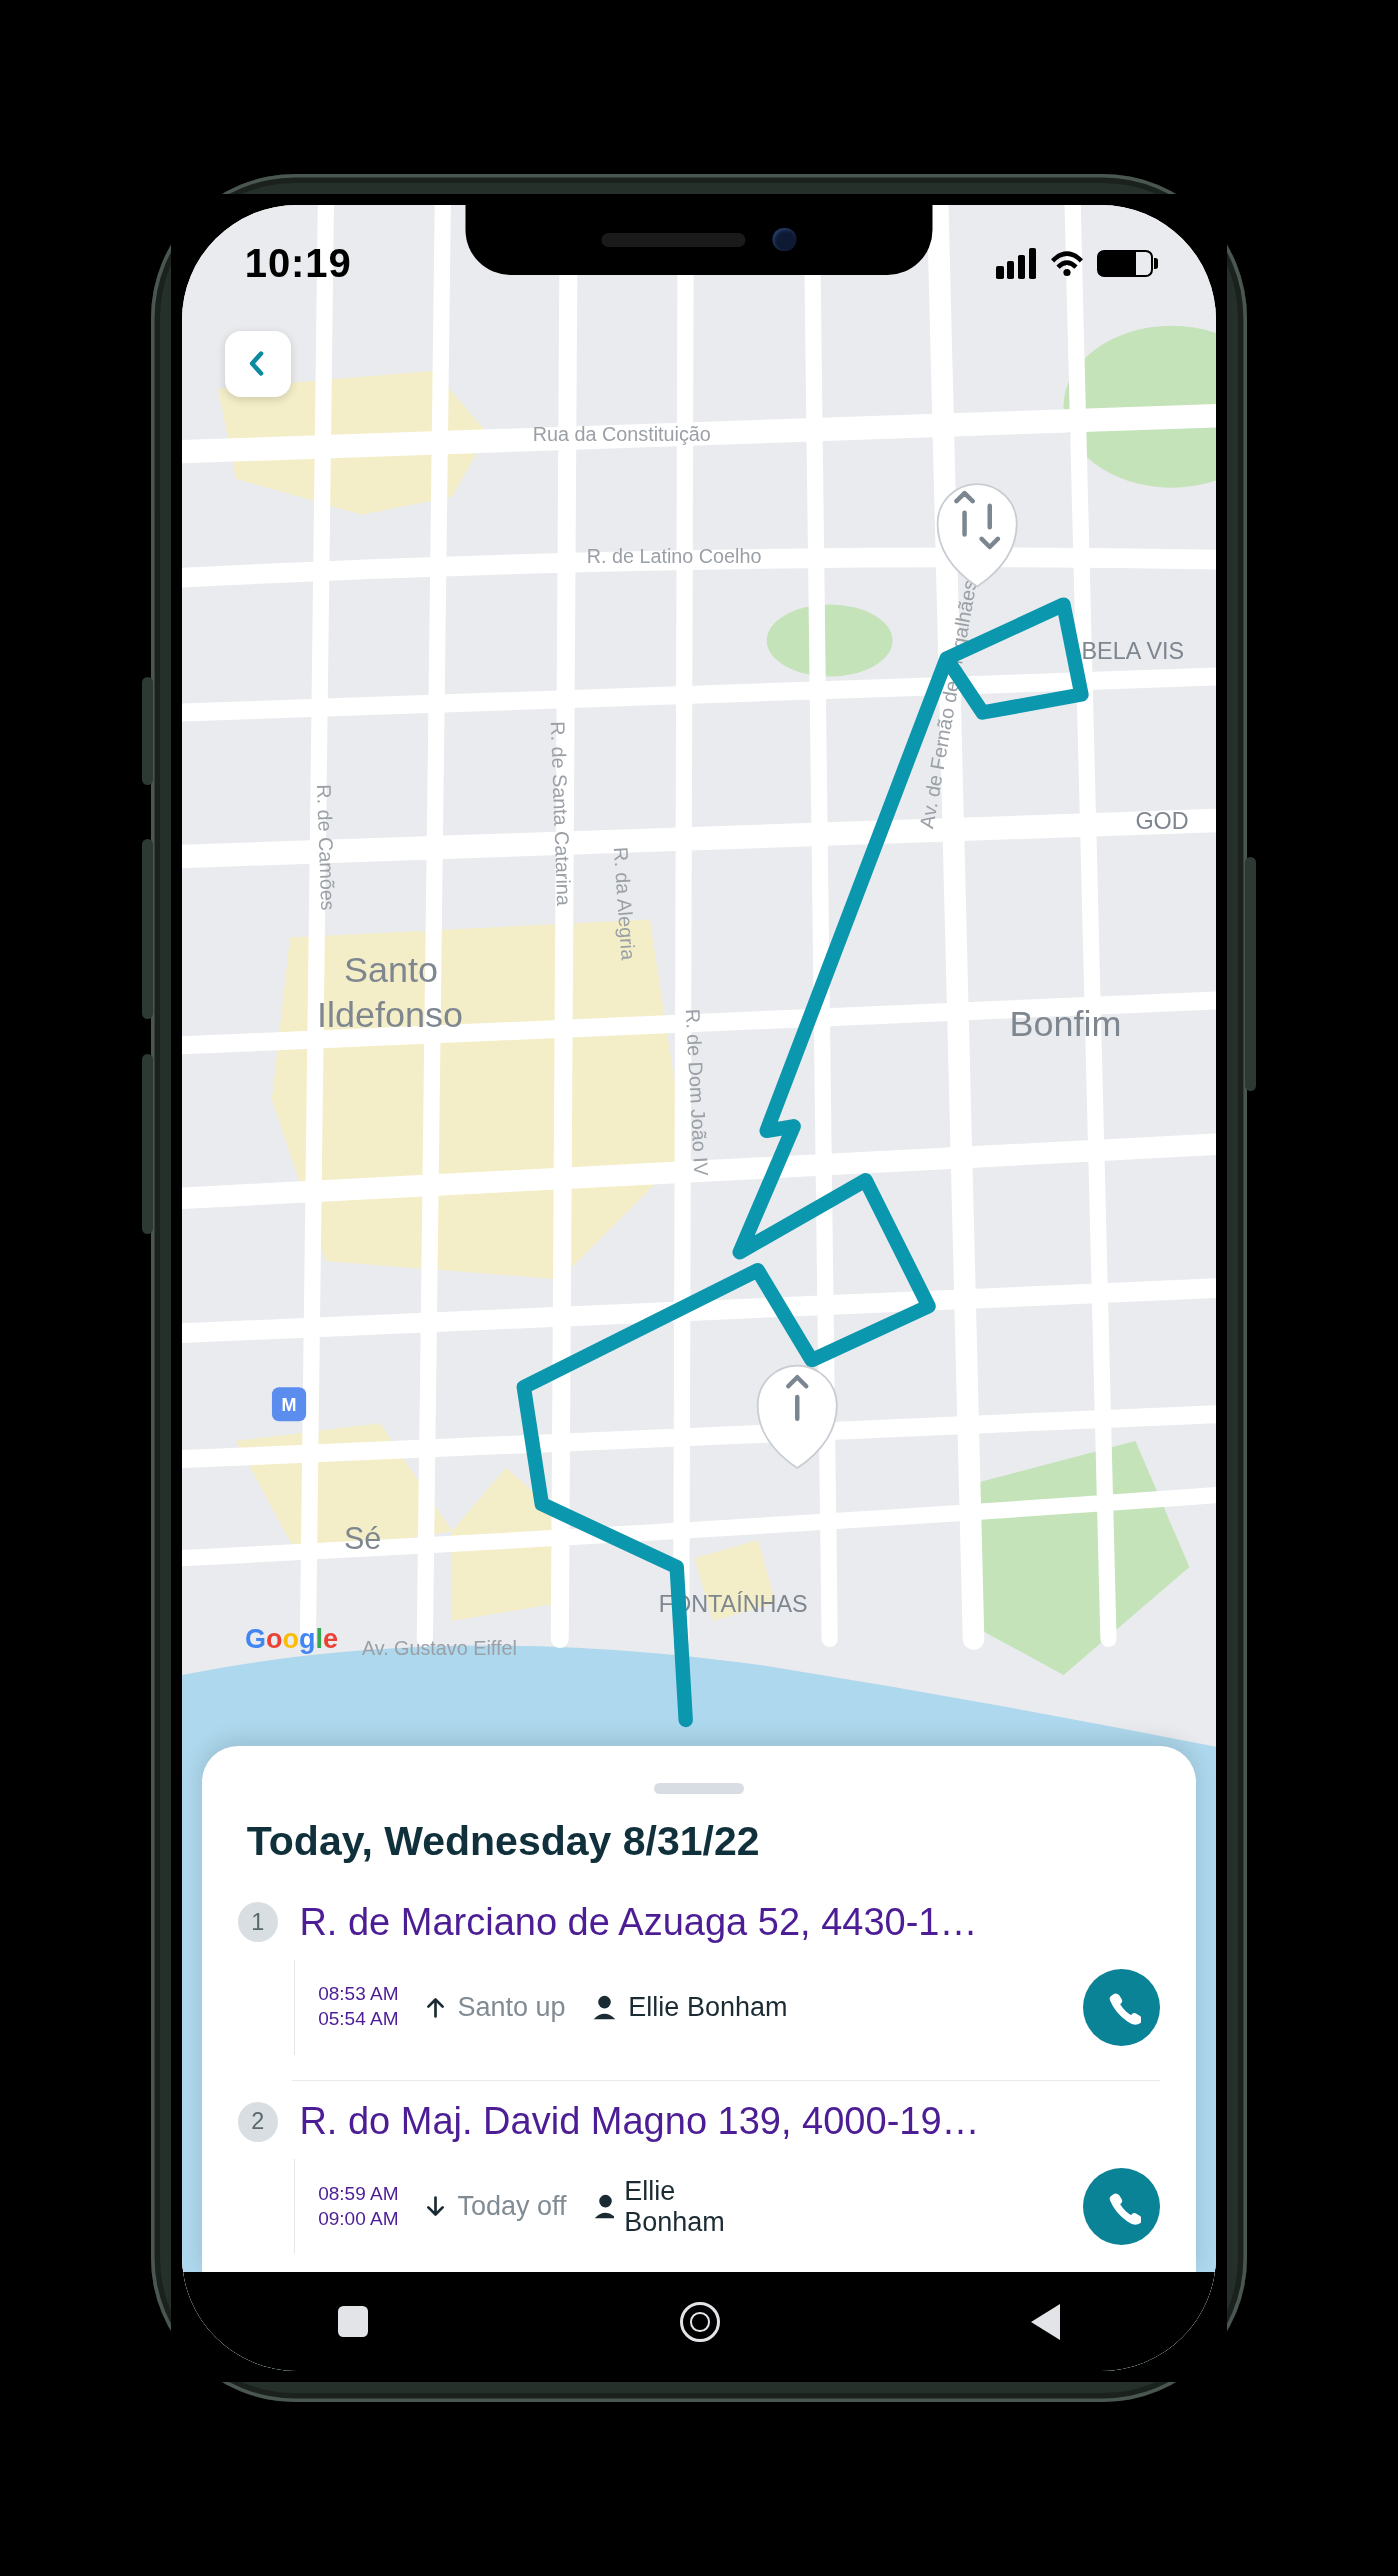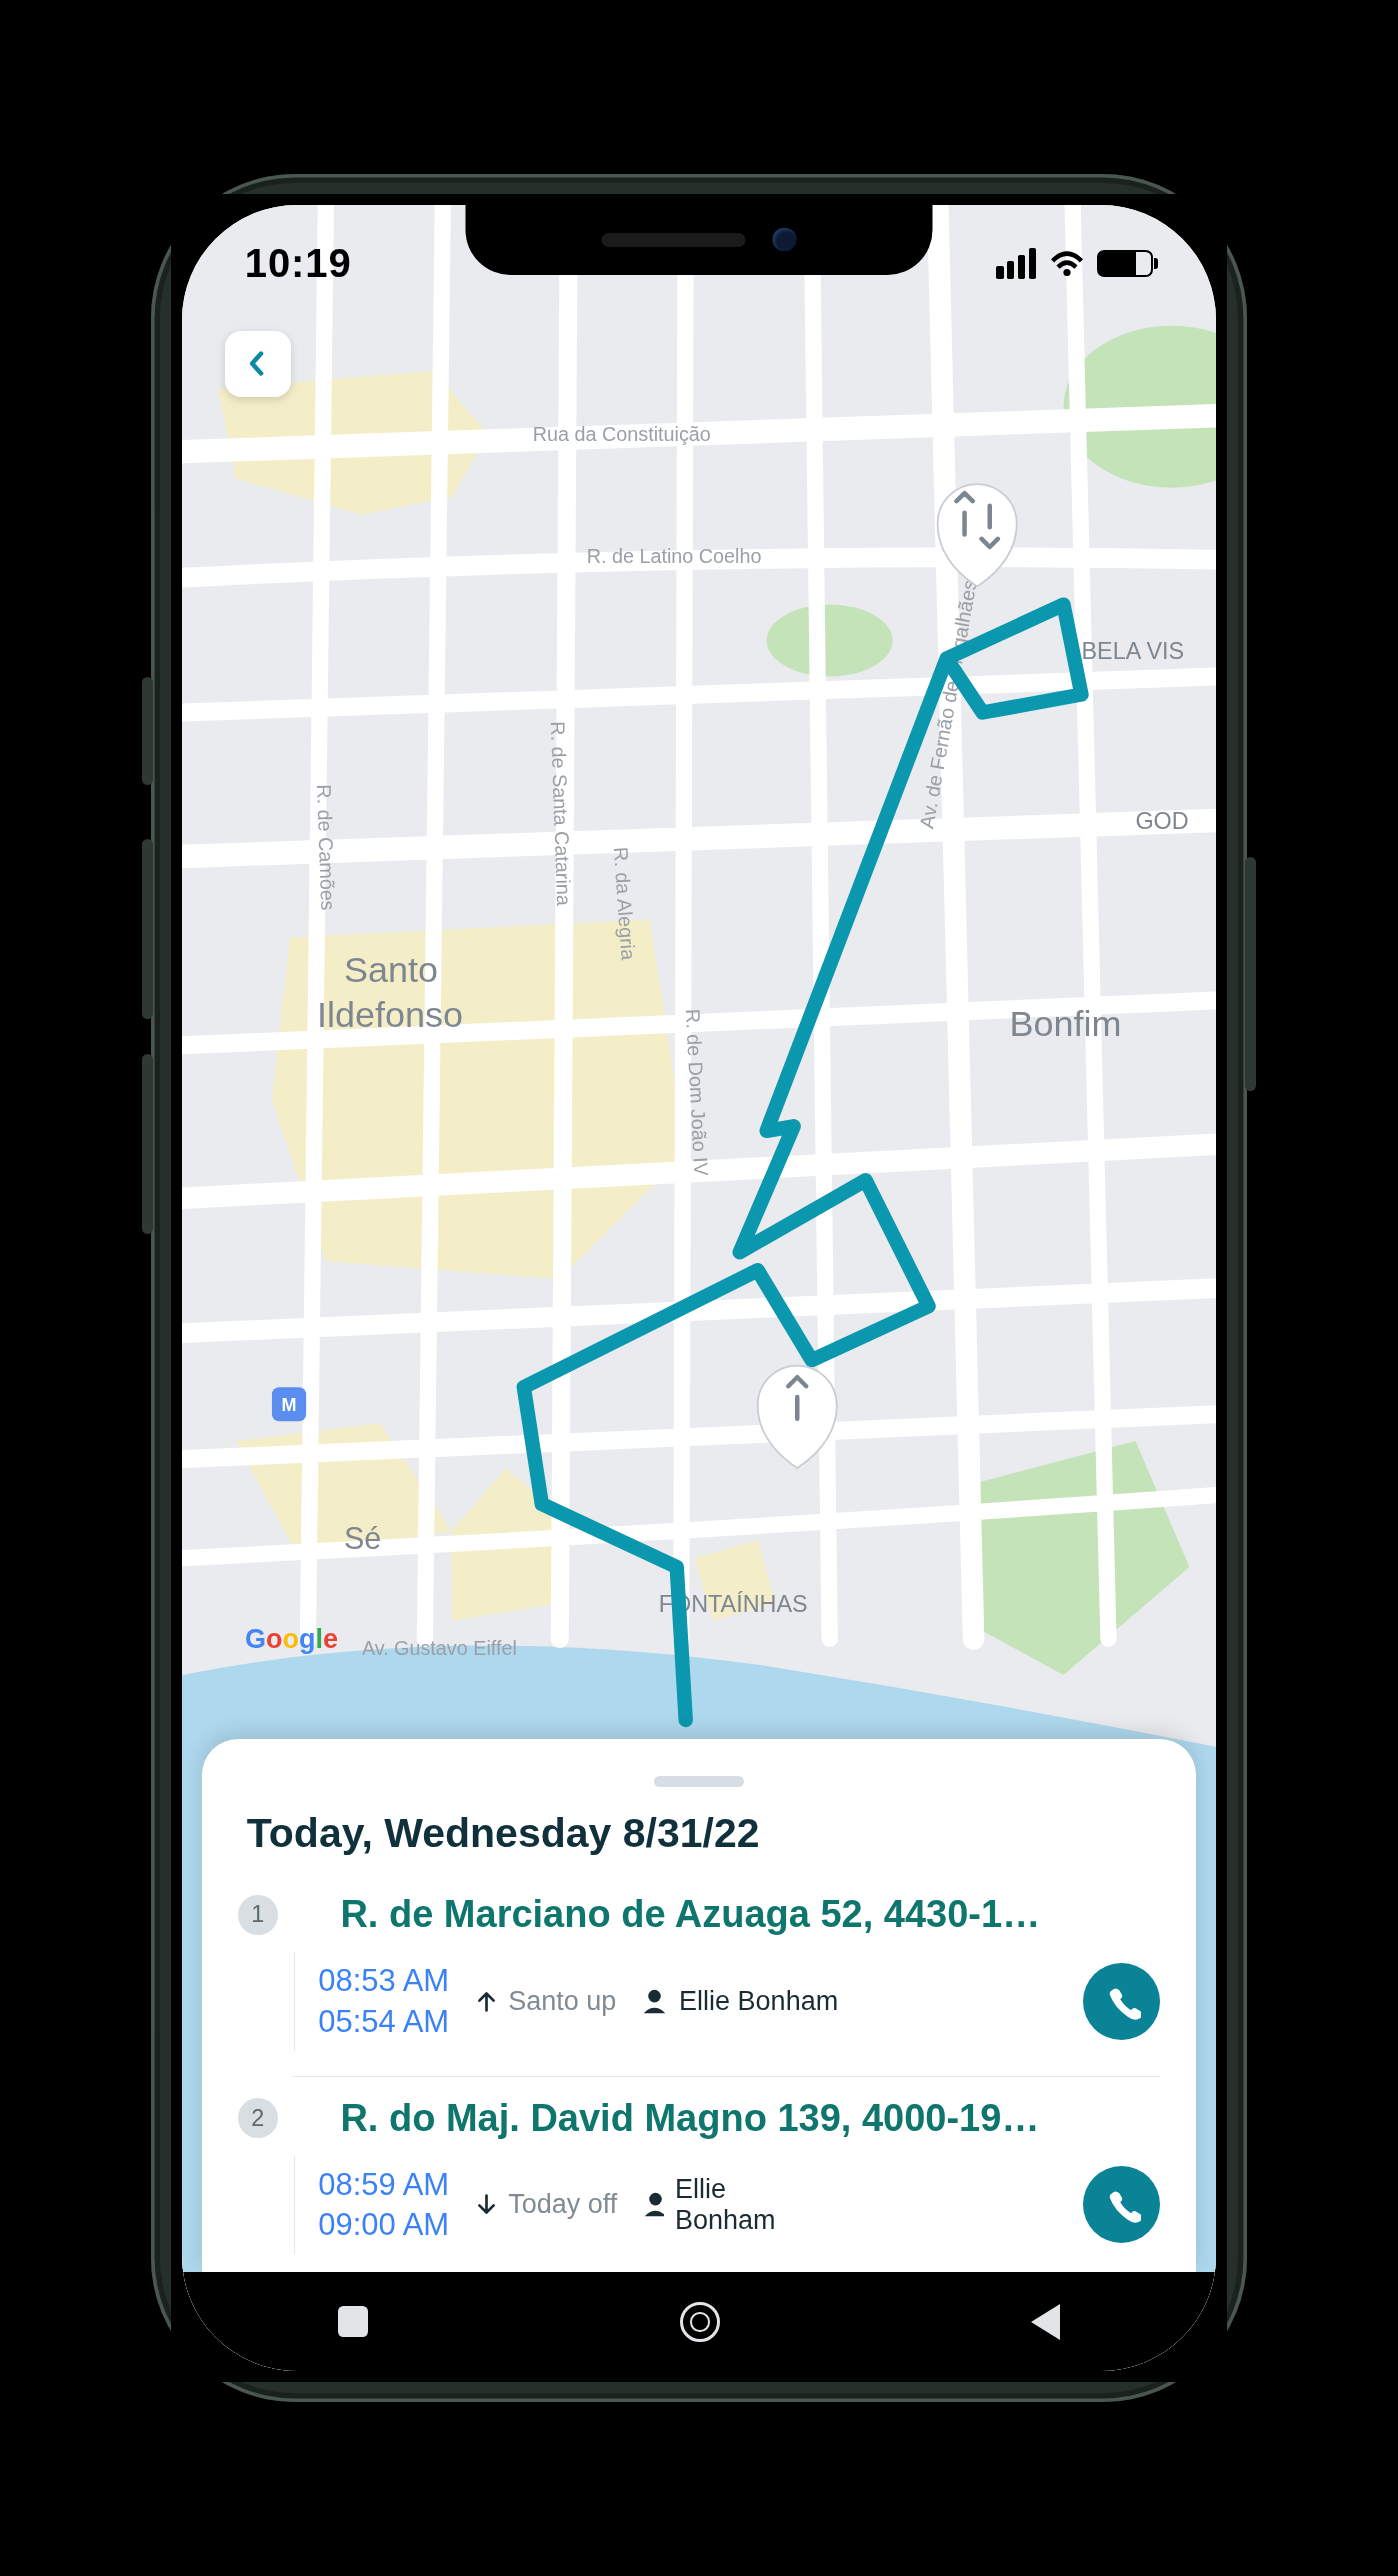--- a/index.html
+++ b/index.html
@@ -65,23 +65,23 @@
 
   .sheet {
     position:absolute; left: 20px; right: 20px; bottom: 99px; background:#fff; border-radius: 36px 36px 0 0;
     box-shadow: 0 -5.4px 21.6px rgba(0,0,0,0.12); padding: 37px 0 9px; z-index:25;
   }
   .handle { width: 90px; height: 10.8px; background:#d7dde2; border-radius:9px; margin: 0 auto 23.4px;}
   .sheet-title { font-size: 41px; font-weight: 700; color:#10313b; padding: 0 45px 27px;}
   .stop { padding: 9px 36px 9px 36px; }
   .stop-row1 { display:flex; align-items:center; gap: 21.6px; }
   .num { width:40px; height:40px; border-radius:50%; background:#d8dee2; color:#5a6870; font-size:23.4px; display:flex; align-items:center; justify-content:center; flex:0 0 auto;}
-  .addr { font-size:38px; font-weight:700; color:#0f766e; white-space:nowrap; overflow:hidden; text-overflow:ellipsis; flex:1;margin-left:41px;}
+  .addr { font-size:38px; font-weight:400; color:#4c1d95; white-space:nowrap; overflow:hidden; text-overflow:ellipsis; flex:1;}
   .stop-row2 { display:flex; align-items:center; gap: 25px; margin-left: 56px; margin-top: 16px; border-left: 1.8px solid #e3e8ec; padding: 9px 0 9px 23.4px;}
-  .times { font-size:31px; color:#3b82f6; line-height:1.3;}
+  .times { font-size:19px; color:#4c1d95; line-height:1.3;}
   .action { display:flex; align-items:center; gap:9px; color:#808b93; font-size:27px;}
   .person { display:flex; align-items:center; gap:10.8px; color:#1b2b33; font-size:27px;}
   .call { width:77px; height:77px; border-radius:50%; background:#0b8396; display:flex; align-items:center; justify-content:center; margin-left:auto;}
   .divider { height:0.9px; background:#e5eaee; margin: 16px 36px 10.8px 90px;}
 
   .navbar {
     position:absolute; bottom:0; left:0; right:0; height:99px; background:#000;
     display:flex; align-items:center; justify-content:space-around; z-index:30;
   }
   .nav-sq { width:30.5px; height:30.5px; background:#e2e4e7; border-radius:5.4px;}

